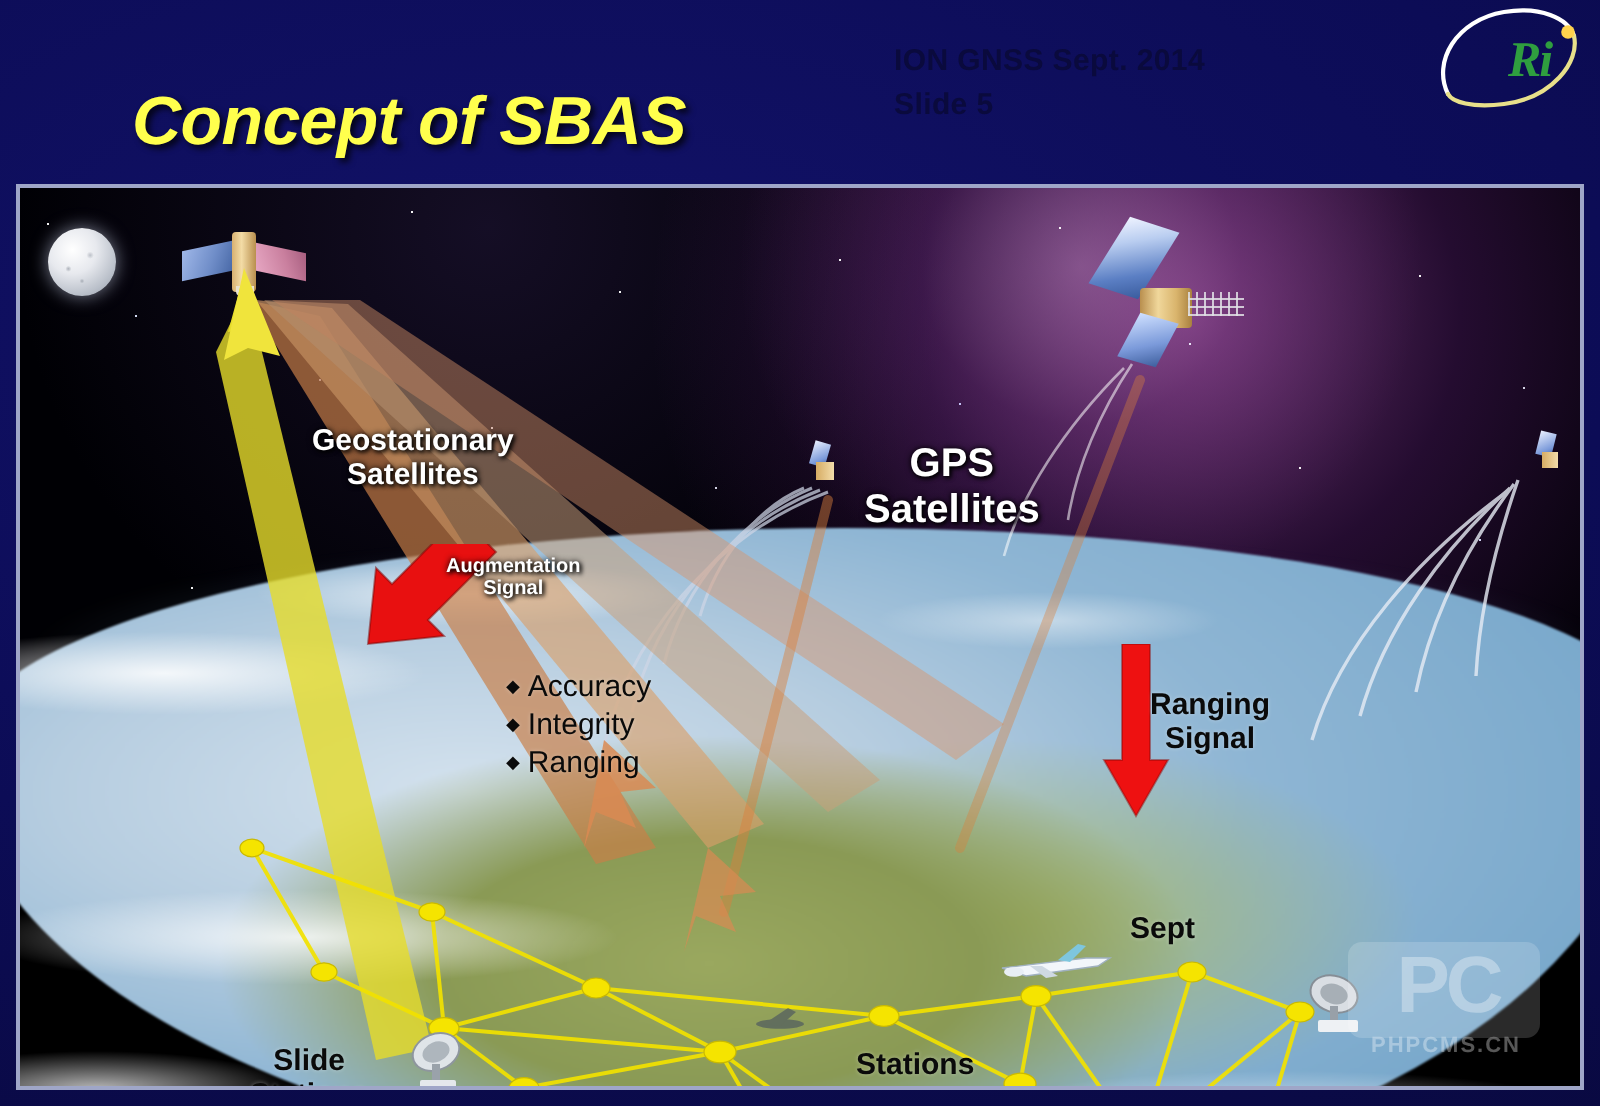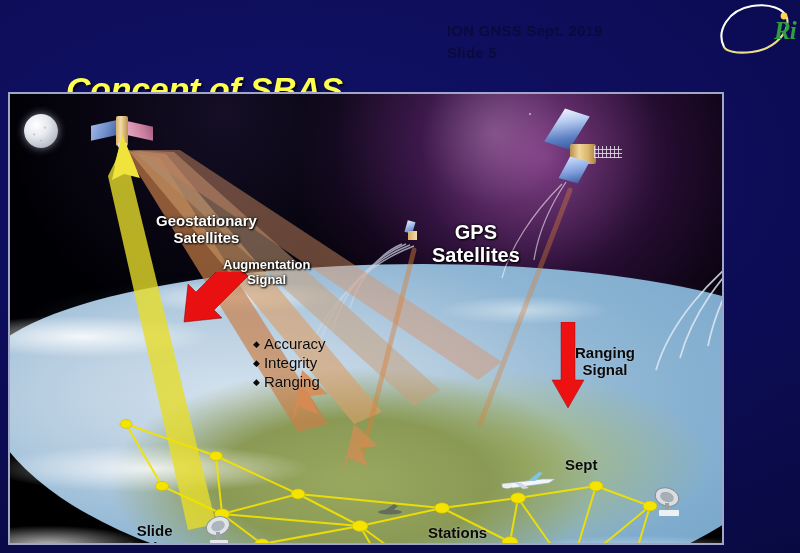--- a/index.html
+++ b/index.html
@@ -18,43 +18,41 @@
       radial-gradient(ellipse 120% 90% at 35% 30%, #121269 0%, #0c0c56 55%, #09093f 100%);
   }
   
   #header { position: absolute; left: 0; top: 0; width: 800px; height: 92px; }
   #title {
     position: absolute; left: 66px; top: 42px;
     font-size: 34px; font-weight: bold; font-style: italic;
     color: #ffff4d; letter-spacing: -0.3px;
     text-shadow: 2px 2px 3px rgba(0,0,0,.75);
     white-space: nowrap;
-    margin-top: 28px;
   }
   .hdr-note {
     position: absolute; left: 447px;
     font-size: 15px; font-weight: bold;
     color: #0a0a3d;
     white-space: nowrap;
     letter-spacing: .2px;
   }
   #hdr-conf { top: 22px; }
   #hdr-slide { top: 44px; }
   
   #logo { position: absolute; right: 8px; top: 1px; width: 78px; height: 56px; }
   #logo-text {
     position: absolute; left: 40px; top: 16px;
     font-size: 25px; font-weight: bold; font-style: italic;
     color: #2f9e3f; letter-spacing: -1px;
     font-family: "Liberation Serif", serif;
-    margin-left: 20px;
   }
   
   #pic {
-    position: absolute; left: 8px; top: 92px; width: 716px; height: 453px;
+    position: absolute; left: 8px; top: 92px; width: 784px; height: 453px;
     border: 2px solid #9fa6c8;
     overflow: hidden;
     background: #000;
   }
   
   #space {
     position: absolute; left: 0; top: 0; width: 100%; height: 245px;
     background:
       radial-gradient(circle at 75% 26%, rgba(196,96,200,.55) 0%, rgba(120,40,150,.30) 22%, rgba(40,10,60,0) 44%),
       radial-gradient(circle at 68% 16%, rgba(255,215,255,.40) 0%, rgba(180,90,200,.18) 14%, rgba(0,0,0,0) 30%),
@@ -202,21 +200,21 @@
     transform: rotate(14deg);
   }
   
   .lbl { position: absolute; white-space: nowrap; font-weight: bold; line-height: 1.14; }
   .lbl-white { color: #ffffff; text-shadow: 1px 1px 2px #000, 0 0 3px #000; }
   .lbl-black { color: #0a0a0a; text-shadow: 0 0 2px rgba(255,255,255,.35); }
   .lbl-c { text-align: center; }
 
   #lbl-geo  { left: 146px; top: 118px; font-size: 15px; }
   #lbl-gps  { left: 422px; top: 127px; font-size: 20px; }
-  #lbl-aug  { left: 213px; top: 164px; font-size: 13px; }
+  #lbl-aug  { left: 213px; top: 184px; font-size: 10px; }
   #lbl-rang { left: 565px; top: 250px; font-size: 15px; }
   #lbl-users{ left: 555px; top: 362px; font-size: 15px; }
   #lbl-uplink { left: 115px; top: 428px; font-size: 15px; }
   #lbl-gms  { left: 418px; top: 430px; font-size: 15px; }
   
   #bullets { position: absolute; left: 243px; top: 241px; }
   #bullets .bi {
     font-size: 15px; font-weight: normal; color: #0a0a0a;
     white-space: nowrap; line-height: 1.26;
     text-shadow: 0 0 2px rgba(255,255,255,.30);
@@ -258,21 +256,21 @@
   
   .dish-ico { position: absolute; }
 </style>
 </head>
 <body>
 
 <div id="slide">
 
   <div id="header">
     <div id="title">Concept of SBAS</div>
-    <div class="hdr-note" id="hdr-conf">ION GNSS Sept. 2019</div>
+    <div class="hdr-note" id="hdr-conf">ION GNSS Sept. 2014</div>
     <div class="hdr-note" id="hdr-slide">Slide 5</div>
 
     <div id="logo">
       <svg width="78" height="56" viewBox="0 0 78 56">
         <path d="M10 46 C2 30 14 9 38 5 C56 2 70 8 73 17" fill="none" stroke="#ffffff" stroke-width="2.1" stroke-linecap="round"></path>
         <path d="M73 17 C76 30 62 48 38 51 C22 53 12 50 10 46" fill="none" stroke="#e8e08a" stroke-width="2.1" stroke-linecap="round"></path>
         <circle cx="70" cy="15" r="3.4" fill="#ffd34d"></circle>
       </svg>
       <div id="logo-text">Ri</div>
     </div>
@@ -475,15 +473,20 @@
     <div class="lbl lbl-black lbl-c" id="lbl-gms">
       <div>Stations</div>
     </div>
 
     <div id="bullets">
       <div class="bi">Accuracy</div>
       <div class="bi">Integrity</div>
       <div class="bi">Ranging</div>
     </div>
 
+    <div id="watermark">
+      <div class="wm-box"></div>
+      <div class="wm-pc">PC</div>
+      <div class="wm-sub">PHPCMS.CN</div>
+    </div>
 
   </div>
 </div>
 
 </body></html>

